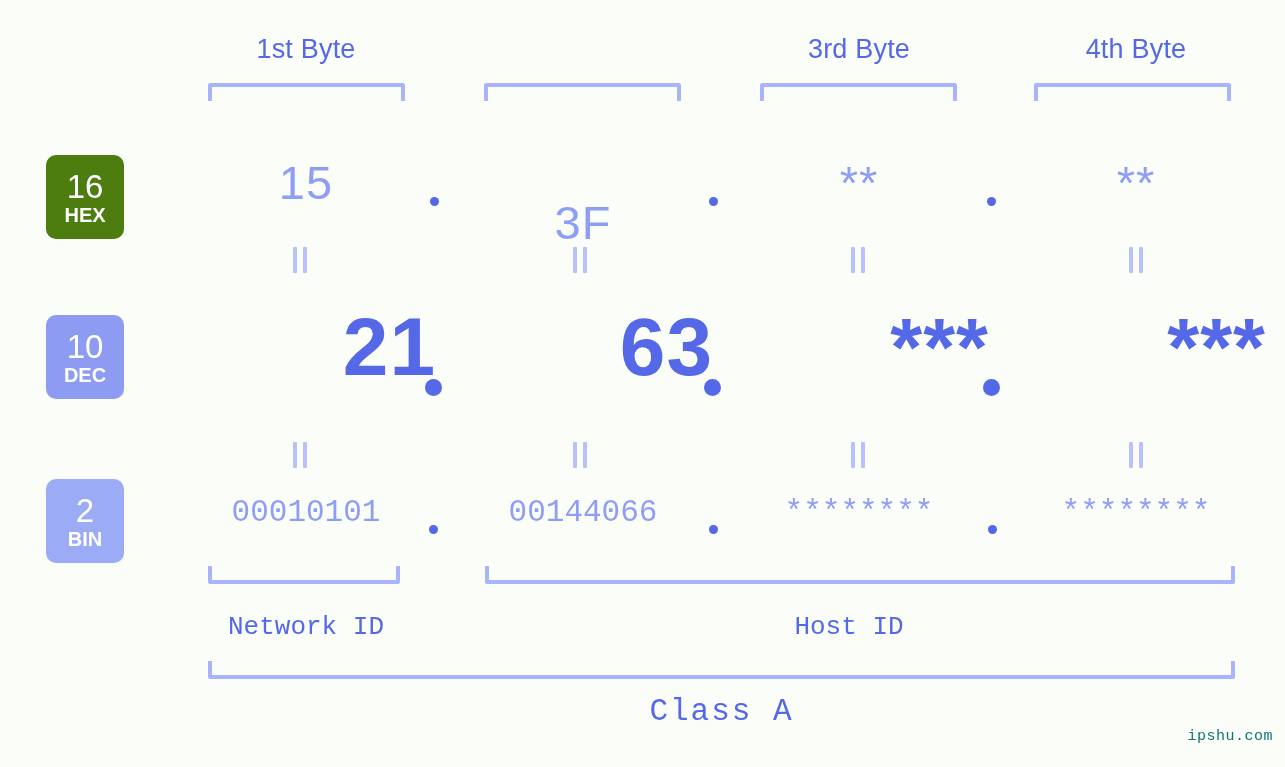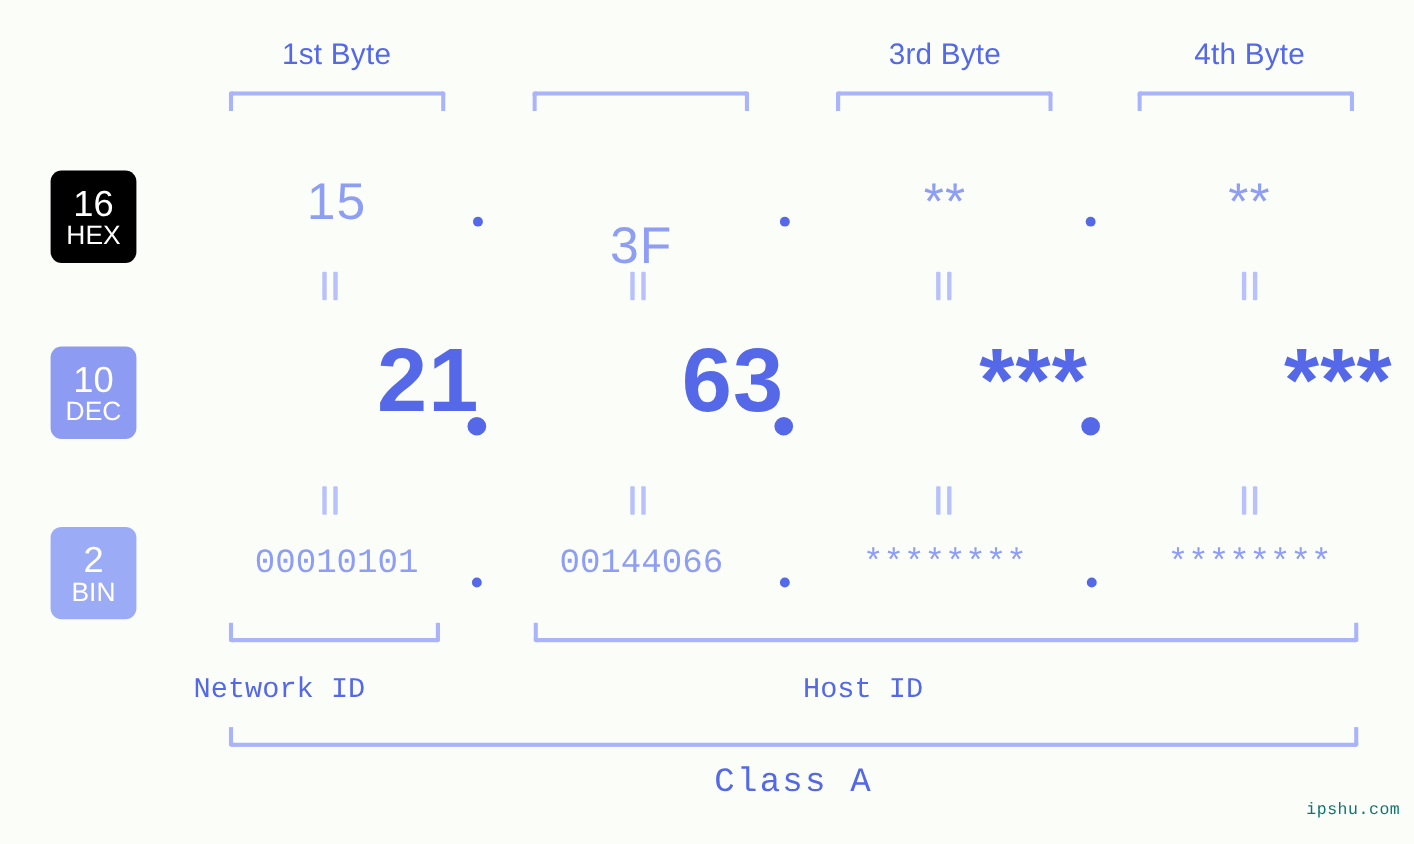--- a/index.html
+++ b/index.html
@@ -56,21 +56,21 @@
     height: 84px;
     border-radius: 10px;
     color: #ffffff;
     display: flex;
     flex-direction: column;
     align-items: center;
     justify-content: center;
     line-height: 1;
   }
   .badge .num { font-size: 33px; font-weight: 400; }
-  .badge .nm  { font-size: 24px; font-weight: 400; margin-top: 2px; }
+  .badge .nm  { font-size: 20px; font-weight: 700; margin-top: 2px; }
 
   
   .valcell {
     position: absolute;
     width: 260px;
     text-align: center;
     white-space: nowrap;
   }
 
   .row-hex .valcell {
@@ -110,20 +110,21 @@
     display: block;
     width: 4px;
     height: 26px;
     background: #b8c1fb;
     border-radius: 1px;
   }
 
   
   .idlabel {
     position: absolute;
+    text-align: center;
     font-family: "Liberation Mono", monospace;
     font-size: 26px;
     color: #5468e8;
     white-space: nowrap;
   }
 
   .classlabel {
     position: absolute;
     text-align: center;
     font-family: "Liberation Mono", monospace;
@@ -150,21 +151,21 @@
 
   <div class="byte-head" style="left:176px;">1st Byte</div>
   <div class="byte-head" style="left:729px;">3rd Byte</div>
   <div class="byte-head" style="left:1006px;">4th Byte</div>
 
   <div class="bracket-top" style="left:208px;  top:83px; width:197px;"></div>
   <div class="bracket-top" style="left:484px;  top:83px; width:197px;"></div>
   <div class="bracket-top" style="left:760px;  top:83px; width:197px;"></div>
   <div class="bracket-top" style="left:1034px; top:83px; width:197px;"></div>
 
-  <div class="badge" style="top:155px; background:#000000;">
+  <div class="badge" style="top:155px; background:#4d7c0f;">
     <span class="num">16</span>
     <span class="nm">HEX</span>
   </div>
 
   <div class="row-hex">
     <div class="valcell" style="left:176px; top:155px;">15</div>
     <div class="valcell" style="left:453px; top:155px;margin-top:40px;">3F</div>
     <div class="valcell" style="left:729px; top:155px;">**</div>
     <div class="valcell" style="left:1006px;top:155px;">**</div>
 

